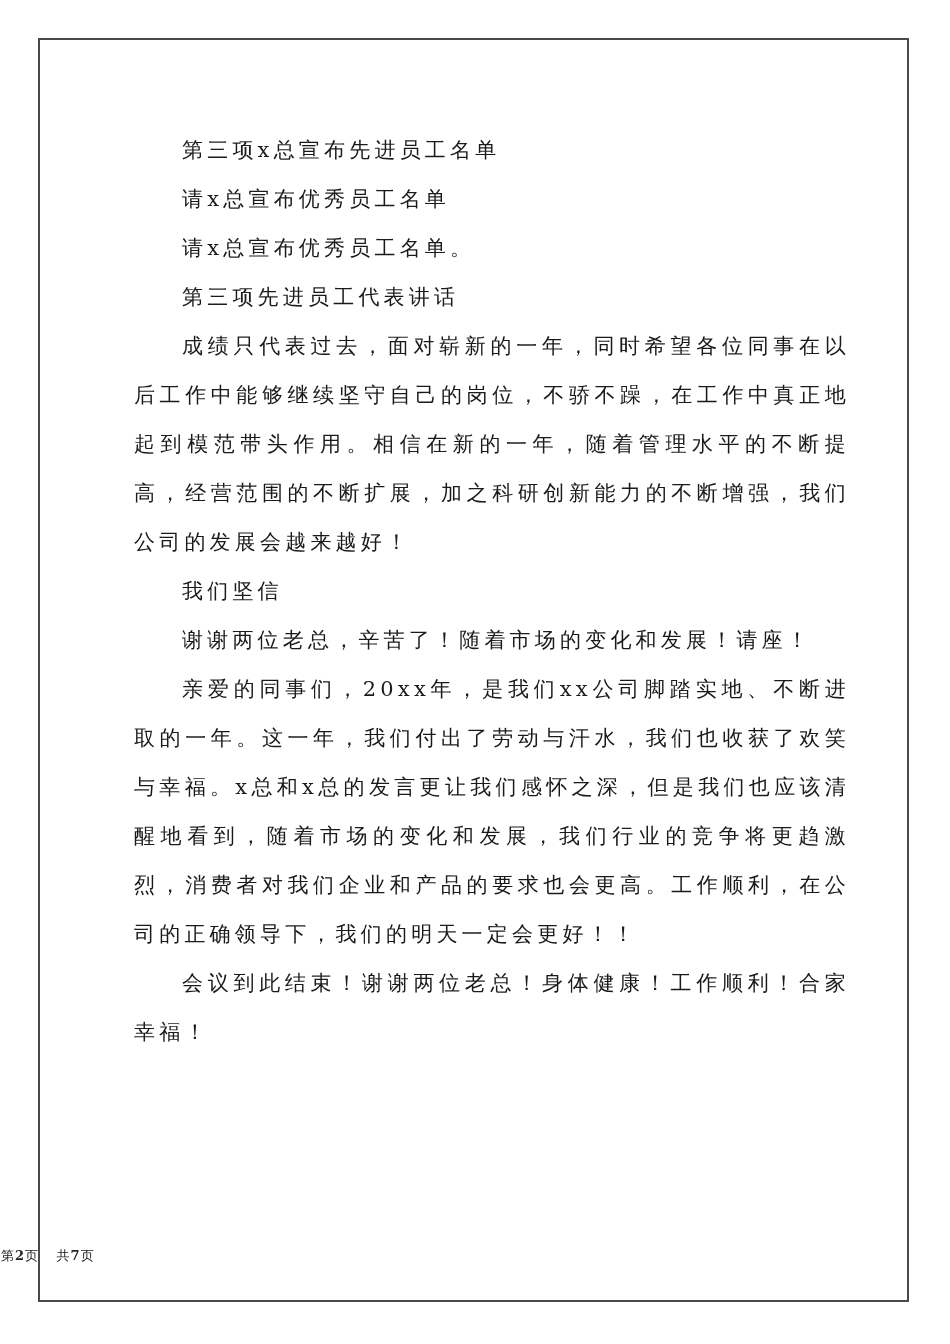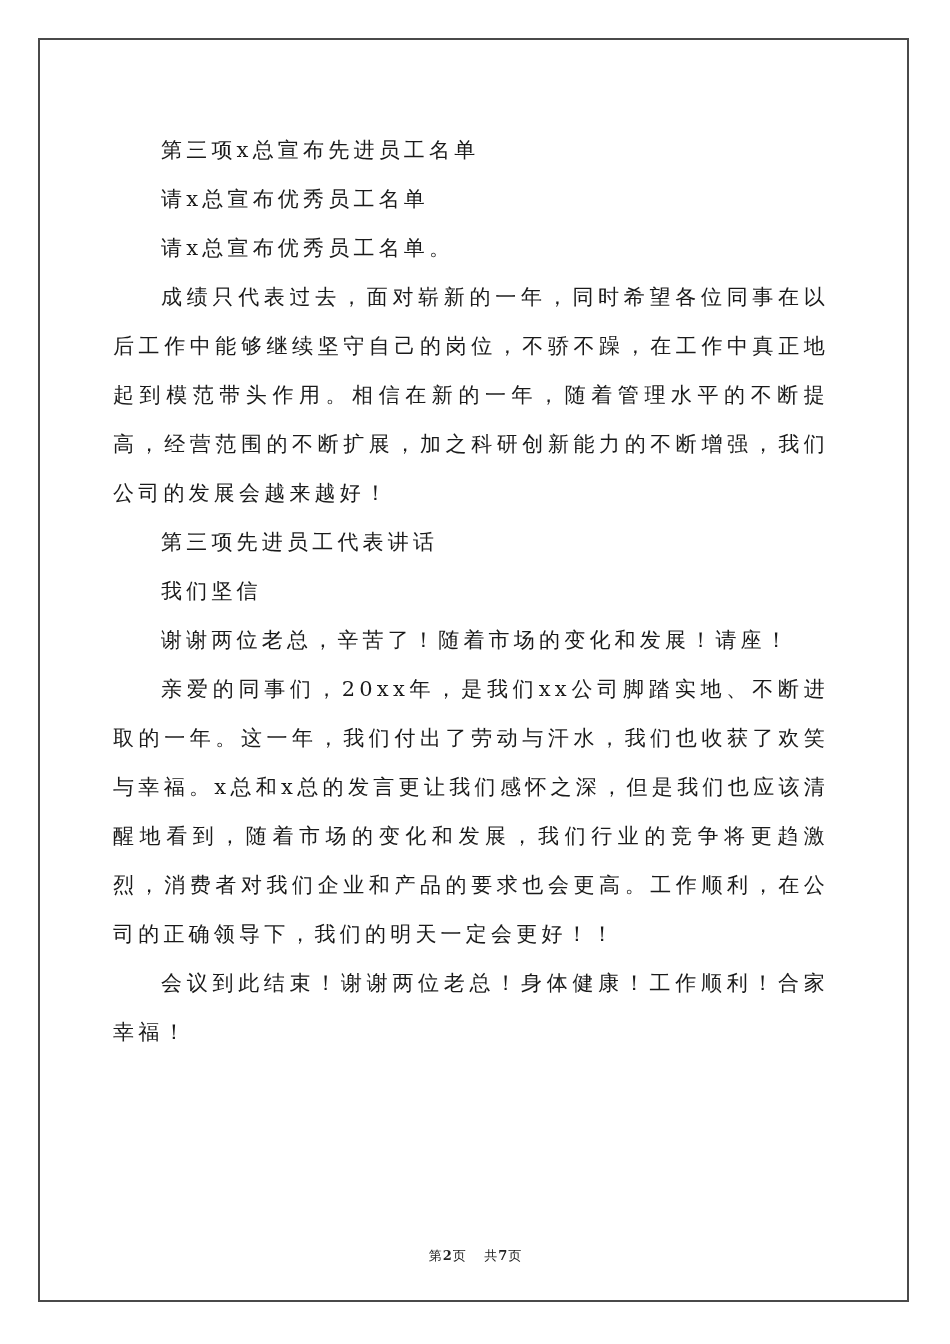--- a/index.html
+++ b/index.html
@@ -19,56 +19,56 @@
       position: absolute;
       left: 38px;
       top: 38px;
       width: 871px;
       height: 1264px;
       border: 2px solid #4a4a4a;
       box-sizing: border-box;
     }
     .content {
       position: absolute;
-      left: 113px;
+      left: 134px;
       top: 126px;
       width: 716px;
     }
     .para {
       margin: 0;
       font-size: 21px;
       line-height: 49px;
       letter-spacing: 4.2px;
       text-indent: 48px;
       text-align: justify;
       word-break: break-all;
     }
     .footer {
       position: absolute;
       left: 0;
       width: 950px;
       top: 1247px;
-      text-align: center;
+      text-align: left;
       font-size: 13px;
       color: #222;
     }
     .footer span { margin: 0 1px; }
     .footer b { font-weight: bold; }
   </style>
 </head>
 <body>
 
 <div class="page-frame"></div>
 
 <div class="content">
   <p class="para">第三项x总宣布先进员工名单</p>
   <p class="para">请x总宣布优秀员工名单</p>
   <p class="para">请x总宣布优秀员工名单。</p>
+  <p class="para">第三项先进员工代表讲话</p>
   <p class="para">成绩只代表过去，面对崭新的一年，同时希望各位同事在以后工作中能够继续坚守自己的岗位，不骄不躁，在工作中真正地起到模范带头作用。相信在新的一年，随着管理水平的不断提高，经营范围的不断扩展，加之科研创新能力的不断增强，我们公司的发展会越来越好！</p>
-  <p class="para">第三项先进员工代表讲话</p>
   <p class="para">我们坚信</p>
   <p class="para">谢谢两位老总，辛苦了！随着市场的变化和发展！请座！</p>
   <p class="para">亲爱的同事们，20xx年，是我们xx公司脚踏实地、不断进取的一年。这一年，我们付出了劳动与汗水，我们也收获了欢笑与幸福。x总和x总的发言更让我们感怀之深，但是我们也应该清醒地看到，随着市场的变化和发展，我们行业的竞争将更趋激烈，消费者对我们企业和产品的要求也会更高。工作顺利，在公司的正确领导下，我们的明天一定会更好！！</p>
   <p class="para">会议到此结束！谢谢两位老总！身体健康！工作顺利！合家幸福！</p>
 </div>
 
 <div class="footer">
   <span>第</span><b>2</b><span>页</span>
   &nbsp;&nbsp;
   <span>共</span><b>7</b><span>页</span>

